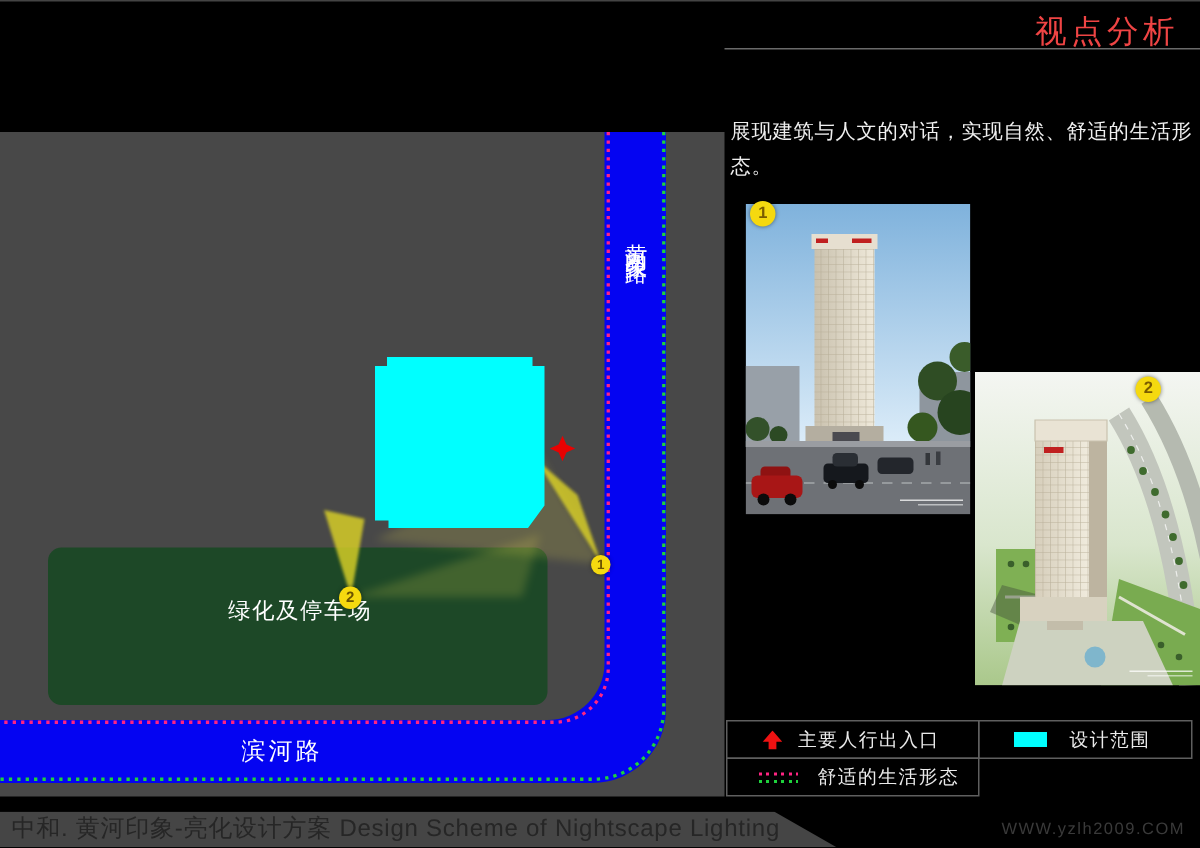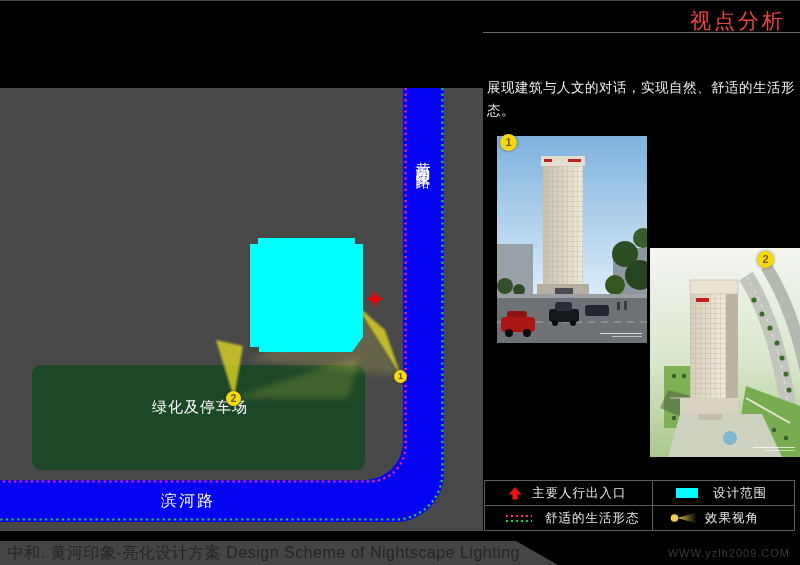--- a/index.html
+++ b/index.html
@@ -236,33 +236,20 @@
       <span class="sw-scope"></span>
       <span class="txt">设计范围</span>
     </div>
     <div class="lcell">
       <span class="sw-road">
           <i></i>
           <i></i>
         </span>
       <span class="txt">舒适的生活形态</span>
     </div>
-    <div class="lcell">
-      <svg class="ic-beam" width="27" height="12" viewBox="0 0 27 12">
-        <defs>
-          <linearGradient id="lgbeam" x1="0" y1="0" x2="1" y2="0">
-            <stop offset="0" stop-color="#e8cf4e" stop-opacity="0.95"></stop>
-            <stop offset="1" stop-color="#e8cf4e" stop-opacity="0"></stop>
-          </linearGradient>
-        </defs>
-        <polygon points="7,6 27,0.5 27,11.5" fill="url(#lgbeam)"></polygon>
-        <circle cx="4.5" cy="6" r="3.8" fill="#f2cf4e"></circle>
-      </svg>
-      <span class="txt">效果视角</span>
-    </div>
   </div>
 
   <div class="abs footer-left">
     <div class="txt">中和. 黄河印象-亮化设计方案  Design Scheme of Nightscape Lighting Project</div>
   </div>
   <div class="abs footer-right">
     <span>WWW.yzlh2009.COM</span>
   </div>
 </div>
 

